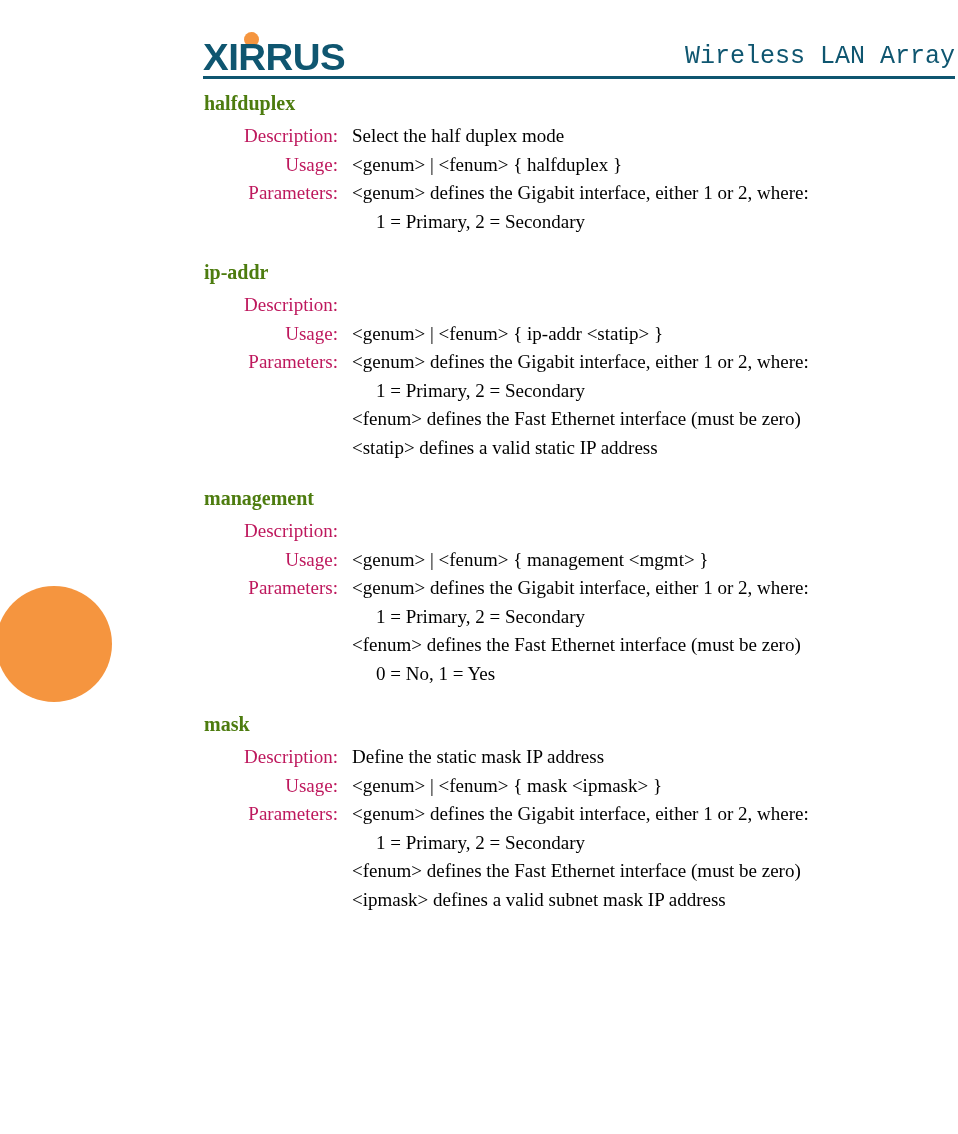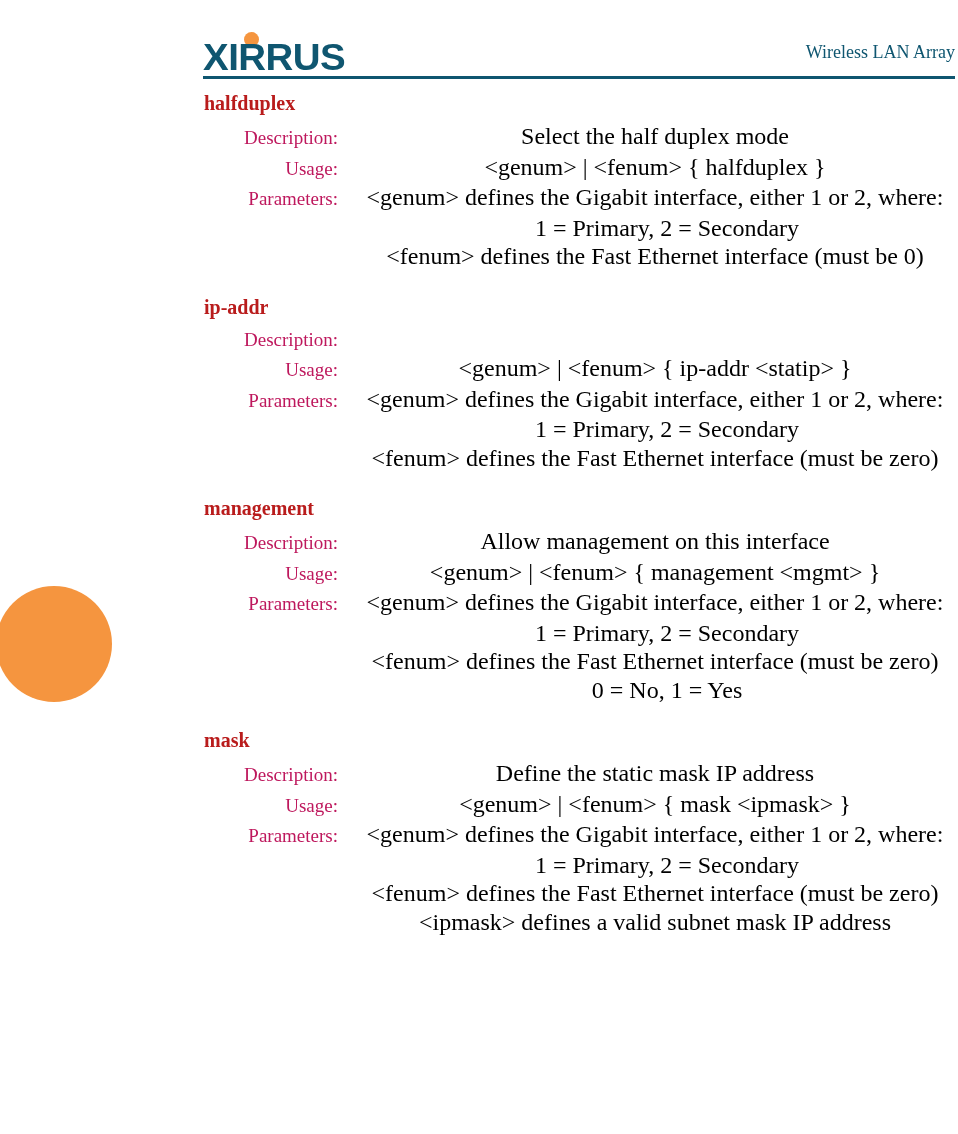--- a/index.html
+++ b/index.html
@@ -58,22 +58,22 @@
     top: 1px;
     width: 15px;
     height: 15px;
     border-radius: 50%;
     background: #F5953F;
   }
   .header-title {
     position: absolute;
     right: 0px;
     top: 13px;
-    font-family: Liberation Serif, serif;
-    font-size: 18px;
+    font-family: Liberation Mono, monospace;
+    font-size: 25px;
     color: #0F5670;
     white-space: nowrap;
   }
   .header-rule {
     position: absolute;
     left: 203px;
     top: 47px;
     width: 752px;
     height: 3px;
     background: #0F5670;
@@ -98,21 +98,21 @@
     width: 958px;
   }
   .cmd-block {
     margin-bottom: 24px;
   }
   .cmd-name {
     margin: 0 0 6px 204px;
     font-family: "Liberation Serif", serif;
     font-weight: bold;
     font-size: 20px;
-    color: #b91c1c;
+    color: #4d7c0f;
     line-height: 1.25;
   }
   .rows {
     margin: 0;
     padding: 0;
   }
   .row {
     display: flex;
     align-items: baseline;
     line-height: 28.5px;
@@ -123,24 +123,23 @@
     padding-right: 14px;
     box-sizing: border-box;
     font-family: "Liberation Serif", serif;
     font-size: 19px;
     color: #be185d;
     white-space: nowrap;
   }
   .row-value {
     flex: 1;
     font-family: "Liberation Serif", serif;
-    font-size: 24px;
+    font-size: 19px;
     color: #000000;
     white-space: nowrap;
-    text-align: center;
   }
   .row-value.indent {
     padding-left: 24px;
   }
 
   
   .footer-rule {
     position: absolute;
     left: 203px;
     top: 1108px;
@@ -198,24 +197,20 @@
             <div class="row-value">&lt;genum&gt; | &lt;fenum&gt; { halfduplex }</div>
           </div>
           <div class="row">
             <div class="row-label">Parameters:</div>
             <div class="row-value">&lt;genum&gt; defines the Gigabit interface, either 1 or 2, where:</div>
           </div>
           <div class="row">
             <div class="row-label"></div>
             <div class="row-value indent">1 = Primary, 2 = Secondary</div>
           </div>
-          <div class="row">
-            <div class="row-label"></div>
-            <div class="row-value">&lt;fenum&gt; defines the Fast Ethernet interface (must be 0)</div>
-          </div>
         </div>
       </div>
       <div class="cmd-block">
         <div class="cmd-name">ip-addr</div>
         <div class="rows">
           <div class="row">
             <div class="row-label">Description:</div>
           </div>
           <div class="row">
             <div class="row-label">Usage:</div>
@@ -226,28 +221,31 @@
             <div class="row-value">&lt;genum&gt; defines the Gigabit interface, either 1 or 2, where:</div>
           </div>
           <div class="row">
             <div class="row-label"></div>
             <div class="row-value indent">1 = Primary, 2 = Secondary</div>
           </div>
           <div class="row">
             <div class="row-label"></div>
             <div class="row-value">&lt;fenum&gt; defines the Fast Ethernet interface (must be zero)</div>
           </div>
+          <div class="row">
+            <div class="row-label"></div>
+            <div class="row-value">&lt;statip&gt; defines a valid static IP address</div>
+          </div>
         </div>
       </div>
       <div class="cmd-block">
         <div class="cmd-name">management</div>
         <div class="rows">
           <div class="row">
             <div class="row-label">Description:</div>
-            <div class="row-value">Allow management on this interface</div>
           </div>
           <div class="row">
             <div class="row-label">Usage:</div>
             <div class="row-value">&lt;genum&gt; | &lt;fenum&gt; { management &lt;mgmt&gt; }</div>
           </div>
           <div class="row">
             <div class="row-label">Parameters:</div>
             <div class="row-value">&lt;genum&gt; defines the Gigabit interface, either 1 or 2, where:</div>
           </div>
           <div class="row">

